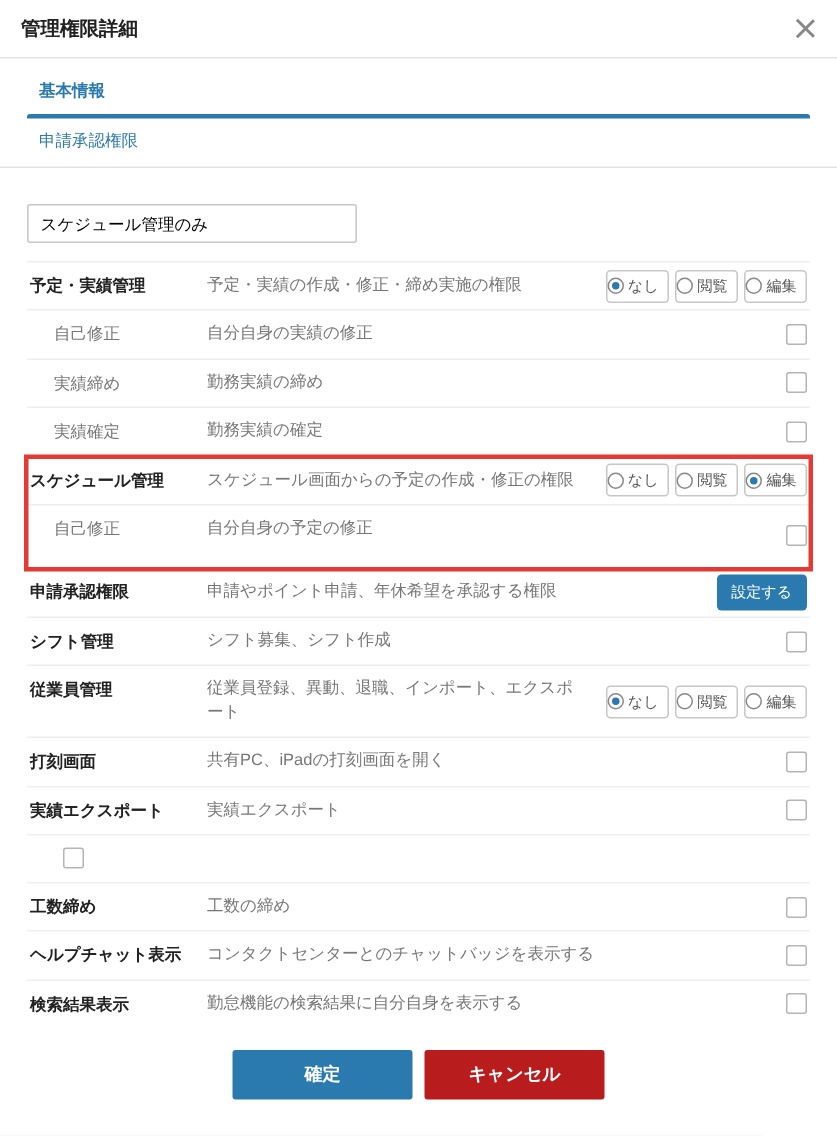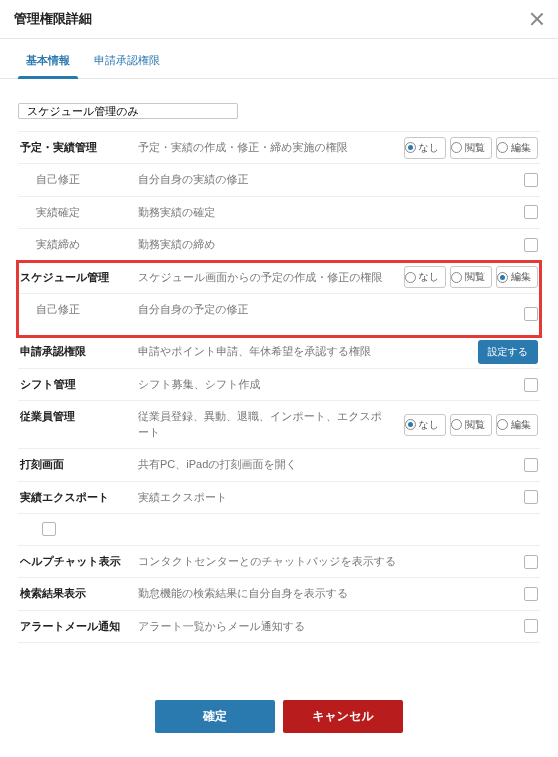--- a/index.html
+++ b/index.html
@@ -47,20 +47,21 @@
   }
   .close-x::before { transform: rotate(45deg); }
   .close-x::after  { transform: rotate(-45deg); }
 
   .tabs {
     display: flex;
     gap: 0;
     padding: 0 14px;
     border-bottom: 1px solid #e4e4e4;
     margin-top: 6px;
+    flex-direction: column;
   }
   .tab {
     padding: 8px 12px 10px 12px;
     font-size: 11px;
     color: #2a7ab0;
     cursor: pointer;
     position: relative;
   }
   .tab.active {
     color: #2a7ab0;
@@ -77,21 +78,21 @@
     border-radius: 2px 2px 0 0;
   }
 
   .body-area {
     padding: 24px 18px 0 18px;
     flex: 1;
     overflow: hidden;
   }
   .name-input {
     width: 220px;
-    height: 16px;
+    height: 26px;
     border: 1px solid #c7c7c7;
     border-radius: 2px;
     padding: 0 8px;
     font-size: 11px;
     margin-bottom: 12px;
   }
 
   .rows {
     border-top: 1px solid #eee;
   }
@@ -243,30 +244,30 @@
 
       <div class="row">
         <div class="cell-label sub">自己修正</div>
         <div class="cell-desc">自分自身の実績の修正</div>
         <div class="cell-ctrl single">
           <span class="chk"></span>
         </div>
       </div>
 
       <div class="row">
+        <div class="cell-label sub">実績締め</div>
+        <div class="cell-desc">勤務実績の締め</div>
+        <div class="cell-ctrl single">
+          <span class="chk"></span>
+        </div>
+      </div>
+
+      <div class="row">
         <div class="cell-label sub">実績確定</div>
         <div class="cell-desc">勤務実績の確定</div>
-        <div class="cell-ctrl single">
-          <span class="chk"></span>
-        </div>
-      </div>
-
-      <div class="row">
-        <div class="cell-label sub">実績締め</div>
-        <div class="cell-desc">勤務実績の締め</div>
         <div class="cell-ctrl single">
           <span class="chk"></span>
         </div>
       </div>
 
       <div class="highlight-box">
         <div class="row">
           <div class="cell-label strong">スケジュール管理</div>
           <div class="cell-desc">スケジュール画面からの予定の作成・修正の権限</div>
           <div class="cell-ctrl">
@@ -343,20 +344,27 @@
           <span class="chk"></span>
         </div>
       </div>
 
       <div class="row">
         <div class="cell-ctrl single">
           <span class="chk"></span>
         </div>
       </div>
 
+      <div class="row">
+        <div class="cell-label strong">工数締め</div>
+        <div class="cell-desc">工数の締め</div>
+        <div class="cell-ctrl single">
+          <span class="chk"></span>
+        </div>
+      </div>
 
       <div class="row">
         <div class="cell-label strong">ヘルプチャット表示</div>
         <div class="cell-desc">コンタクトセンターとのチャットバッジを表示する</div>
         <div class="cell-ctrl single">
           <span class="chk"></span>
         </div>
       </div>
 
       <div class="row">

